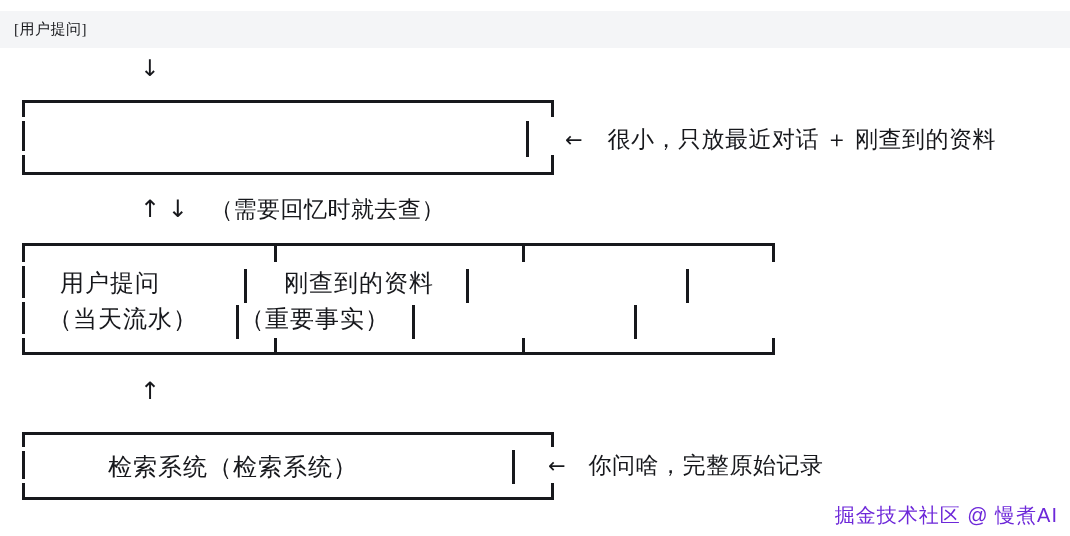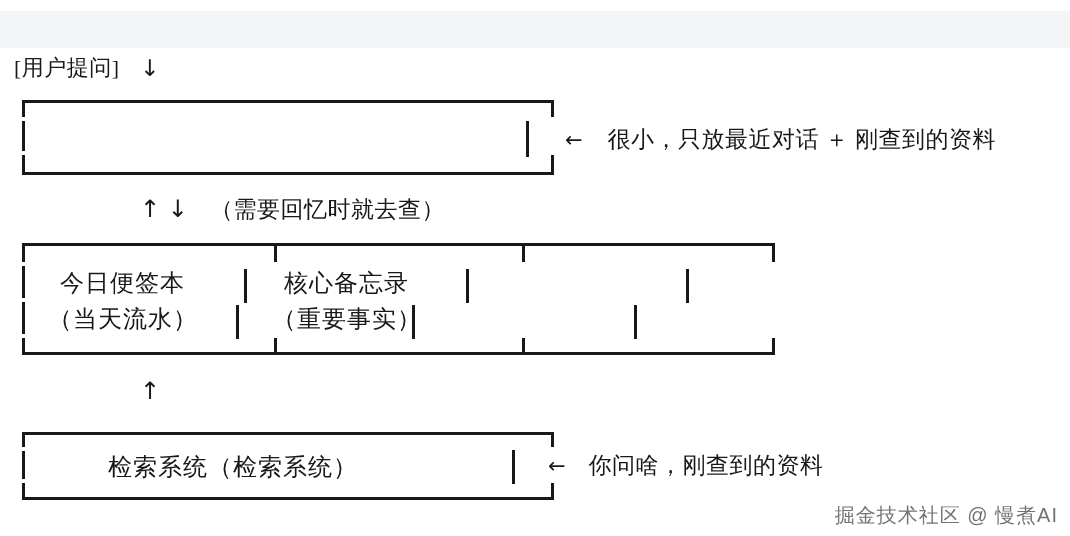--- a/index.html
+++ b/index.html
@@ -13,24 +13,23 @@
   }
   #stage{position:relative;width:1070px;height:536px;}
 
   
   .band{
     position:absolute;left:0;top:11px;width:1070px;height:37px;
     background:#f4f5f7;
   }
   .band-label{
     position:absolute;left:14px;top:12px;
-    font-size:22px;line-height:34px;
+    font-size:15px;line-height:34px;
     letter-spacing:.5px;
     white-space:nowrap;
-    margin-top:39px;
   }
 
   
   .abox{position:absolute;}
   .abox .edge-top,.abox .edge-bottom{
     position:absolute;left:0;height:3px;background:#17181c;
   }
   .abox .edge-top{top:0;}
   .abox .edge-bottom{bottom:0;}
   
@@ -64,21 +63,21 @@
   }
 
   .pipe{
     position:absolute;width:3px;background:#17181c;
   }
 
   .watermark{
     position:absolute;
     right:12px;bottom:8px;
     font-size:20px;line-height:26px;
-    color:#737373;
+    color:#6d28d9;
     white-space:nowrap;
     font-family:"Liberation Sans","DejaVu Sans",sans-serif;
     letter-spacing:1px;
   }
 </style>
 </head>
 <body>
 
 <div id="stage">
 
@@ -119,25 +118,25 @@
     <div class="rail" style="left:0;top:95px;height:14px;"></div>
     <div class="rail" style="left:750px;top:3px;height:16px;"></div>
     <div class="rail" style="left:750px;top:95px;height:14px;"></div>
 
     <div class="rail" style="left:252px;top:3px;height:16px;"></div>
     <div class="rail" style="left:252px;top:95px;height:14px;"></div>
     <div class="rail" style="left:500px;top:3px;height:16px;"></div>
     <div class="rail" style="left:500px;top:95px;height:14px;"></div>
   </div>
 
-  <div class="box-text" style="left:60px;top:268px;">今日便签本</div>
+  <div class="box-text" style="left:60px;top:268px;">用户提问</div>
   <div class="box-text" style="left:48px;top:304px;">（当天流水）</div>
 
-  <div class="box-text" style="left:284px;top:268px;">核心备忘录</div>
-  <div class="box-text" style="left:272px;top:304px;">（重要事实）</div>
+  <div class="box-text" style="left:284px;top:268px;">刚查到的资料</div>
+  <div class="box-text" style="left:240px;top:304px;">（重要事实）</div>
 
 
   <div class="pipe" style="left:244px;top:269px;height:34px;"></div>
   <div class="pipe" style="left:236px;top:305px;height:34px;"></div>
   <div class="pipe" style="left:466px;top:269px;height:34px;"></div>
   <div class="pipe" style="left:412px;top:305px;height:34px;"></div>
   <div class="pipe" style="left:686px;top:269px;height:34px;"></div>
   <div class="pipe" style="left:634px;top:305px;height:34px;"></div>
 
   <div class="arrow" style="left:140px;top:380px;font-size:24px;">↑</div>
@@ -150,18 +149,18 @@
     <div class="rail" style="left:0;top:51px;height:14px;"></div>
     <div class="rail" style="left:529px;top:3px;height:12px;"></div>
     <div class="rail" style="left:529px;top:51px;height:14px;"></div>
   </div>
   <div class="pipe" style="left:512px;top:450px;height:34px;"></div>
   <div class="box-text" style="left:108px;top:452px;">检索系统（检索系统）</div>
 
   <div class="note" style="left:548px;top:452px;">
     <span class="ar">←</span>
     <span style="display:inline-block;width:10px;"></span>
-    <span>你问啥，刚查到的资料</span>
+    <span>你问啥，完整原始记录</span>
   </div>
 
   <div class="watermark">掘金技术社区 @ 慢煮AI</div>
 
 </div>
 
 </body></html>

